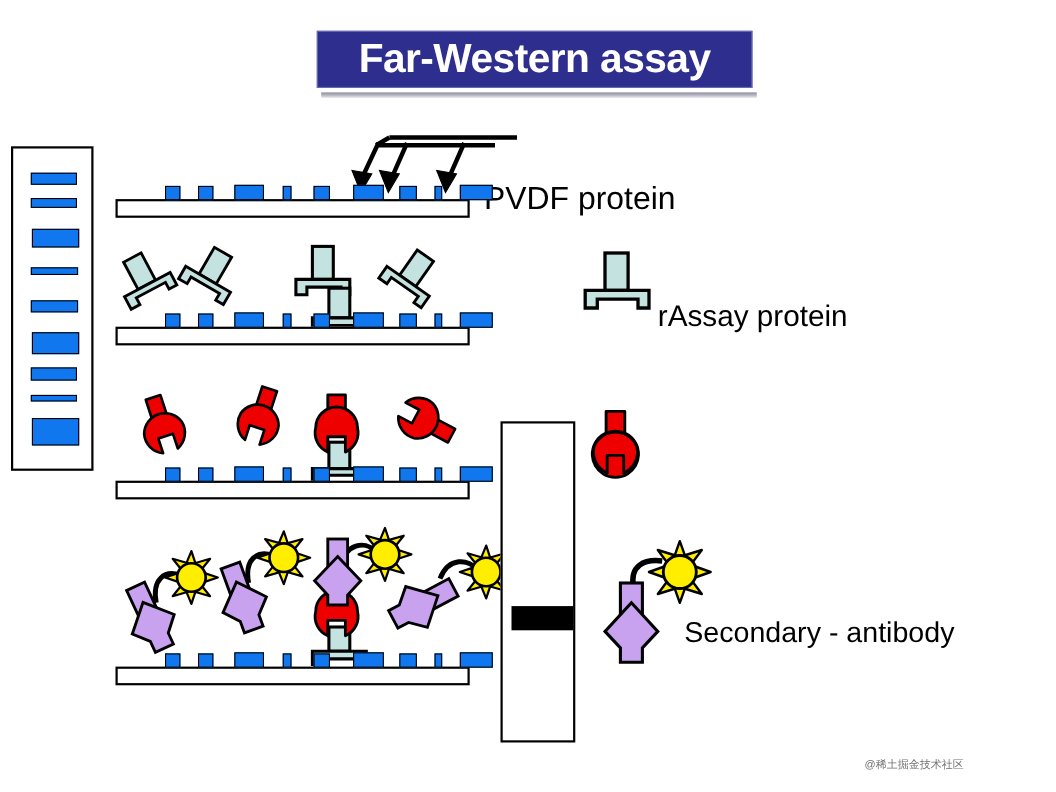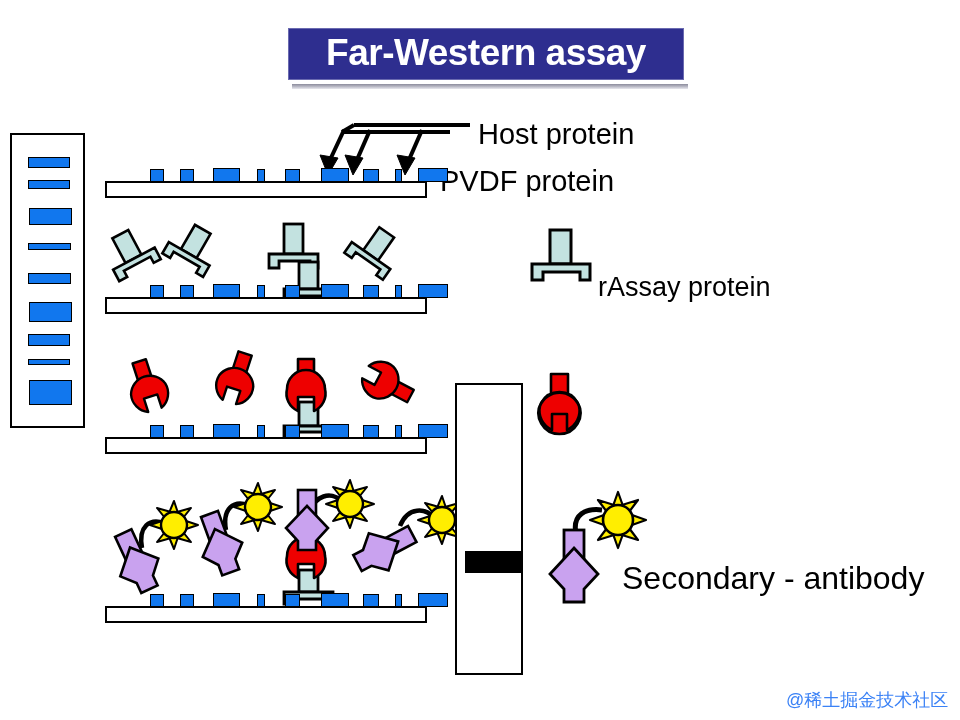--- a/index.html
+++ b/index.html
@@ -29,21 +29,21 @@
     white-space:nowrap;
   }
   #title-underline{
     position:absolute;left:292px;top:84px;width:396px;height:5px;
     background:linear-gradient(to bottom,#8c8c9c 0%,#bcbcc8 55%,#e8e8ee 100%);
   }
   #label-host{left:478px;top:118px;font-size:29px;}
   #label-pvdf{left:440px;top:165px;font-size:29px;}
   #label-rassay{left:598px;top:232px;font-size:27px;margin-top:40px;}
   #label-rassay-ab{left:592px;top:377px;font-size:27px;}
-  #label-secondary{left:622px;top:560px;font-size:32px;}
+  #label-secondary{left:622px;top:560px;font-size:26px;}
 
   
   #gel-lane{
     left:10px;top:133px;width:75px;height:295px;
     border:2px solid #000;background:#fff;box-sizing:border-box;
   }
   .gel-band{
     position:absolute;background:#1177ee;border:1px solid #000;box-sizing:border-box;
   }
 
@@ -59,21 +59,21 @@
   #blot-film{
     left:455px;top:383px;width:68px;height:292px;
     border:2px solid #000;background:#fff;box-sizing:border-box;
   }
   #blot-band{
     position:absolute;left:8px;top:166px;width:56px;height:22px;background:#000000;
   }
 
   
   #watermark{
-    left:786px;top:688px;color:#3b82f6;font-size:18px;white-space:nowrap;
+    left:786px;top:688px;color:#737373;font-size:10px;white-space:nowrap;
   }
 
   svg{display:block;overflow:visible;}
 </style>
 </head>
 <body>
 
 <div id="stage">
 
   <div class="abs" id="title-block">
@@ -87,21 +87,20 @@
       <div class="gel-band" style="left: 16px; top: 45px; width: 42px; height: 9px; background: rgb(17, 119, 238);"></div>
       <div class="gel-band" style="left: 17px; top: 73px; width: 43px; height: 17px; background: rgb(17, 119, 238);"></div>
       <div class="gel-band" style="left: 16px; top: 108px; width: 43px; height: 7px; background: rgb(17, 119, 238);"></div>
       <div class="gel-band" style="left: 16px; top: 138px; width: 43px; height: 11px; background: rgb(17, 119, 238);"></div>
       <div class="gel-band" style="left: 17px; top: 167px; width: 43px; height: 20px; background: rgb(17, 119, 238);"></div>
       <div class="gel-band" style="left: 16px; top: 199px; width: 42px; height: 12px; background: rgb(17, 119, 238);"></div>
       <div class="gel-band" style="left: 16px; top: 224px; width: 42px; height: 6px; background: rgb(17, 119, 238);"></div>
       <div class="gel-band" style="left: 17px; top: 245px; width: 43px; height: 25px; background: rgb(17, 119, 238);"></div>
     </div>
 
-  <div class="abs" id="label-host">Host protein</div>
   <div class="abs" id="label-pvdf">PVDF protein</div>
 
   <svg class="abs" style="left:330px;top:118px;" width="160" height="70">
     <g stroke="#000" stroke-width="4" fill="none">
       <line x1="24" y1="7" x2="140" y2="7"></line>
       <line x1="12" y1="14" x2="120" y2="14"></line>
       <line x1="24" y1="7" x2="12" y2="14"></line>
       <line x1="14" y1="12" x2="-1" y2="44"></line>
       <line x1="40" y1="12" x2="26" y2="44"></line>
       <line x1="92" y1="12" x2="78" y2="44"></line>

